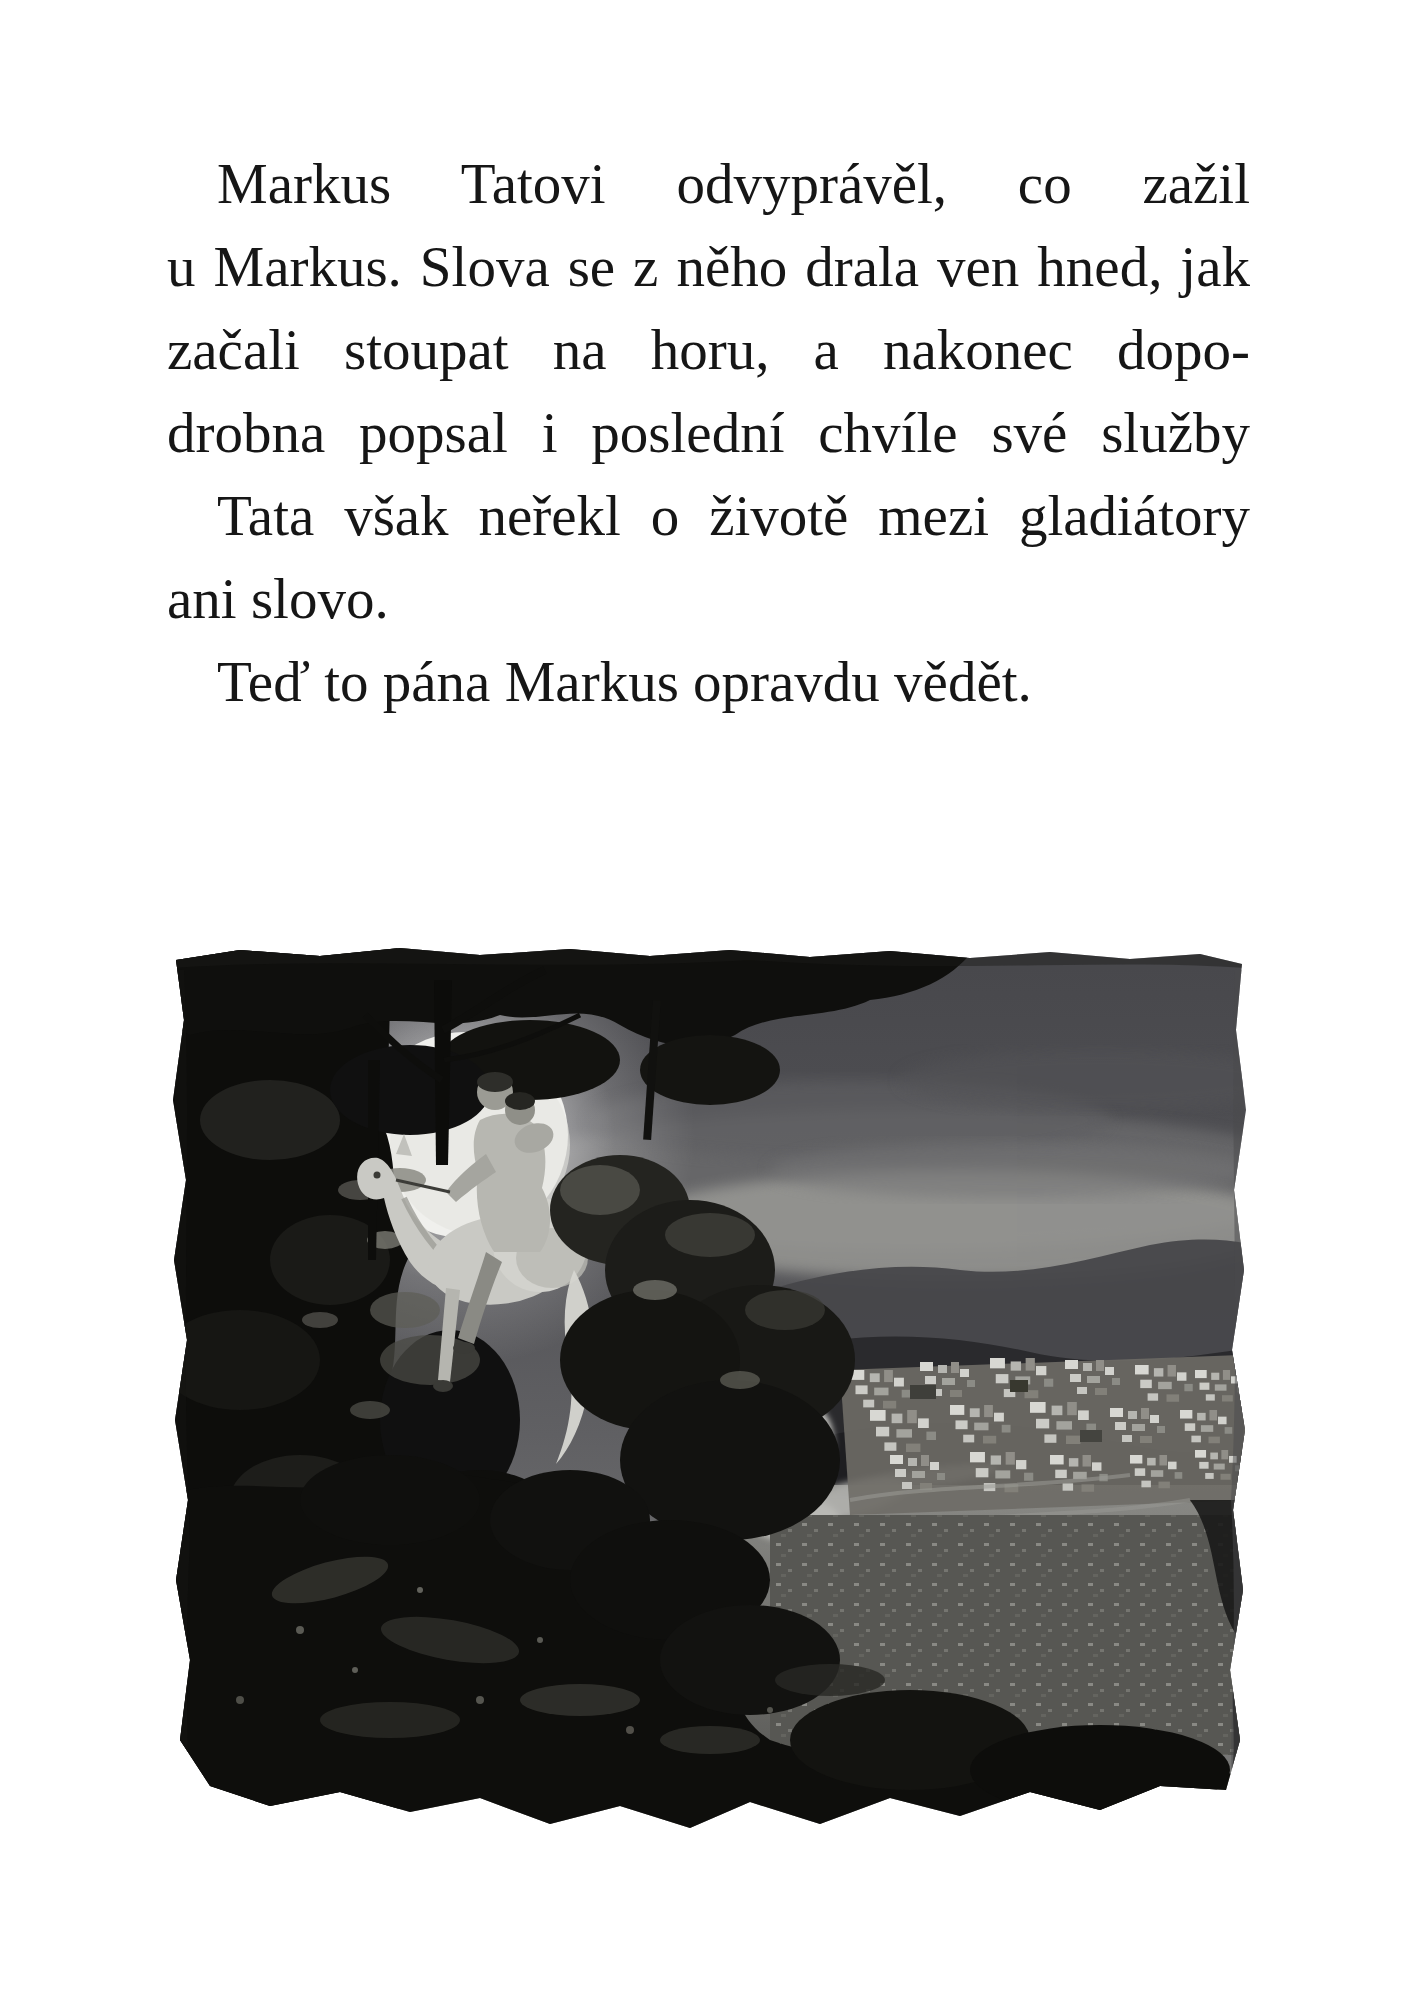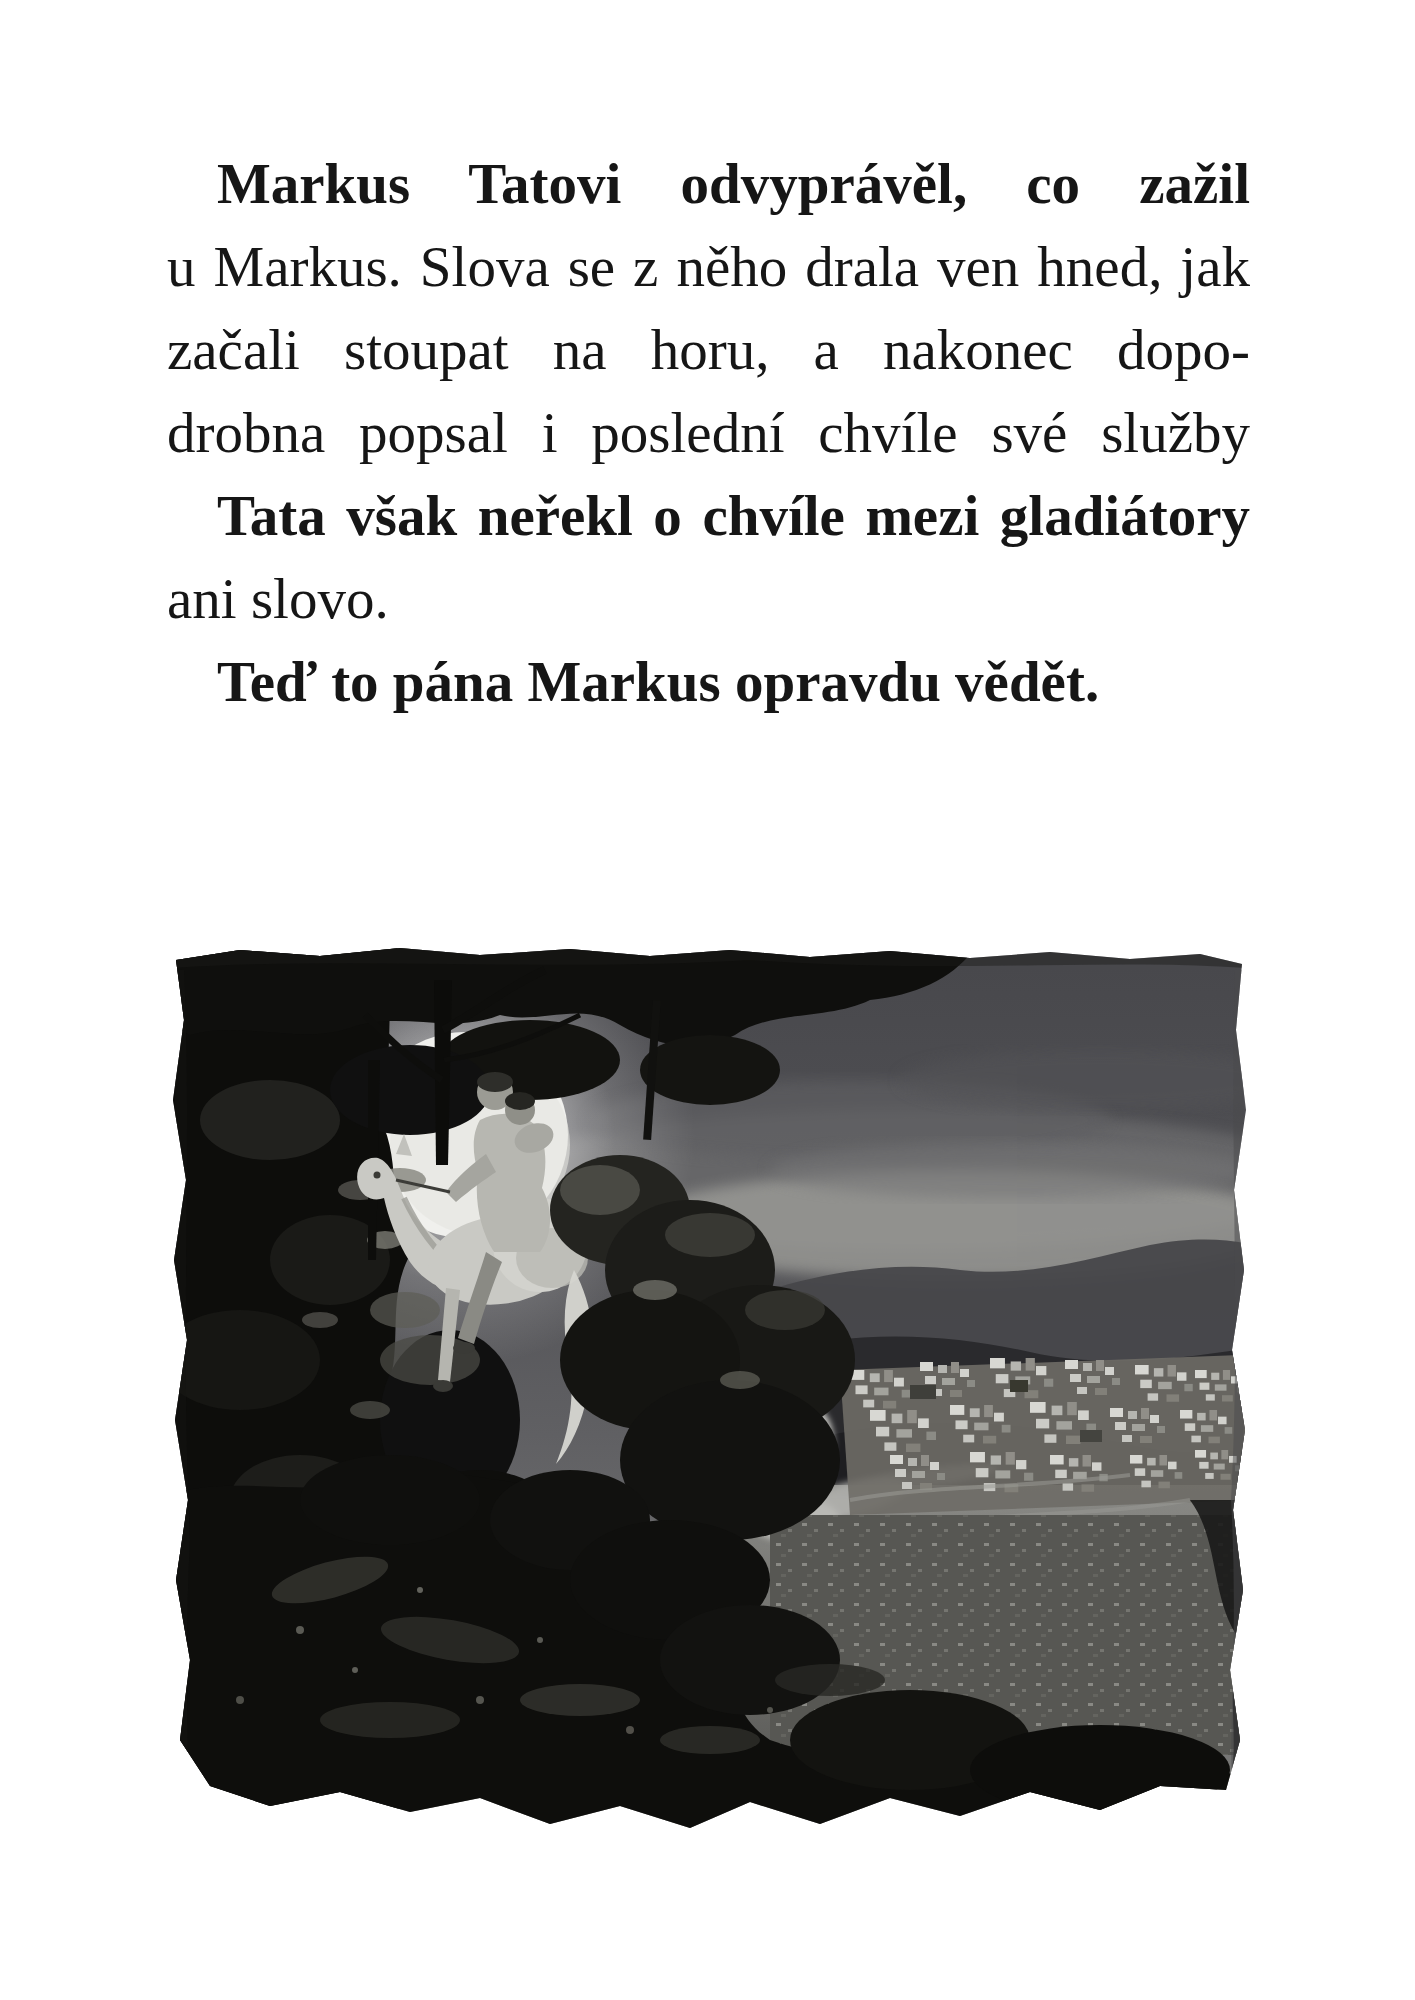--- a/index.html
+++ b/index.html
@@ -10,21 +10,21 @@
     width:1415px;height:2000px;position:relative;overflow:hidden;
     background:var(--paper);
     font-family:"Liberation Serif", serif;
   }
   .text-block{
     position:absolute;left:167px;top:142px;width:1083px;
     color:var(--ink);font-size:57px;line-height:83px;
   }
   .text-block p{margin:0;padding:0;}
   .line{text-align:justify;text-align-last:justify;}
-  .line.first{text-indent:50px;font-weight:bold;}
+  .line.first{text-indent:50px;}
   .line.last{text-align-last:left;}
   figure.illustration{
     position:absolute;left:150px;top:940px;width:1115px;height:900px;margin:0;
   }
   figure.illustration svg{display:block;width:100%;height:100%;}
   .moon{fill:var(--moon);}
   .horse-part{fill:var(--horse);}
   .tunic{fill:var(--tunic);}
 </style>
 </head>
@@ -33,21 +33,21 @@
 <div class="text-block">
   <p>
     </p>
     <div class="line first">Markus Tatovi odvyprávěl, co zažil</div>
     <div class="line">u Markus. Slova se z něho drala ven hned, jak</div>
     <div class="line">začali stoupat na horu, a nakonec dopo-</div>
     <div class="line">drobna popsal i poslední chvíle své služby</div>
   <p></p>
   <p>
     </p>
-    <div class="line first">Tata však neřekl o chvíle mezi gladiátory</div>
+    <div class="line first">Tata však neřekl o životě mezi gladiátory</div>
     <div class="line last">ani slovo.</div>
   <p></p>
   <p>
     </p>
     <div class="line first last">Teď to pána Markus opravdu vědět.</div>
   <p></p>
 </div>
 
 <figure class="illustration">
 <svg viewBox="0 0 1115 900" xmlns="http://www.w3.org/2000/svg">

